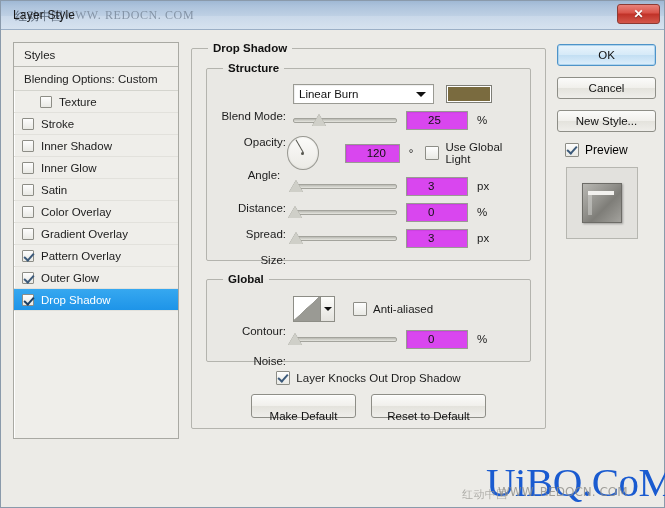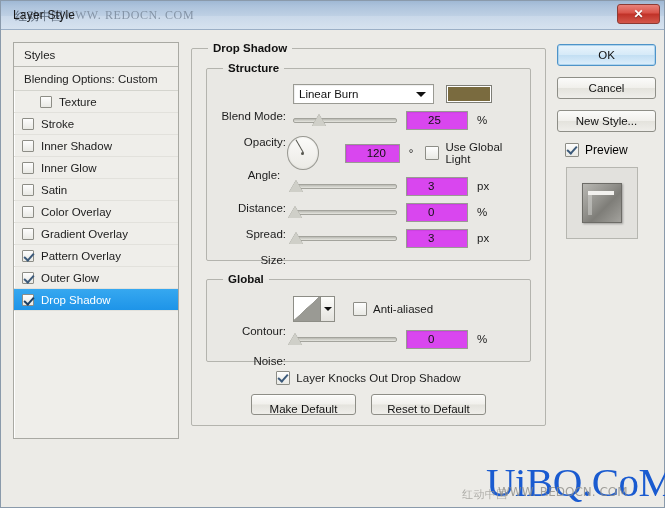--- a/index.html
+++ b/index.html
@@ -262,21 +262,21 @@
     margin-top: 9px;
   }
   #default-buttons {
     display: flex; justify-content: center; gap: 15px; margin-top: 9px;
   }
   .btn {
     border: 1px solid #8e8e87;
     border-radius: 3px;
     background: linear-gradient(to bottom,#fbfbfa 0%,#f1f0ec 48%,#e4e3dd 52%,#efeeea 100%);
     font-size: 11.5px; color: #111;
-    padding: 4px 10px; height: 21px; line-height: 20px;
+    padding: 11px 10px; height: 21px; line-height: 20px;
     text-align: center; cursor: pointer;
     box-shadow: 0 1px 0 rgba(255,255,255,.7) inset;
   }
 
   
   #right-panel {
     position: absolute; left: 556px; top: 14px; width: 100px;
   }
   .rbtn {
     width: 99px; height: 22px; line-height: 21px;

